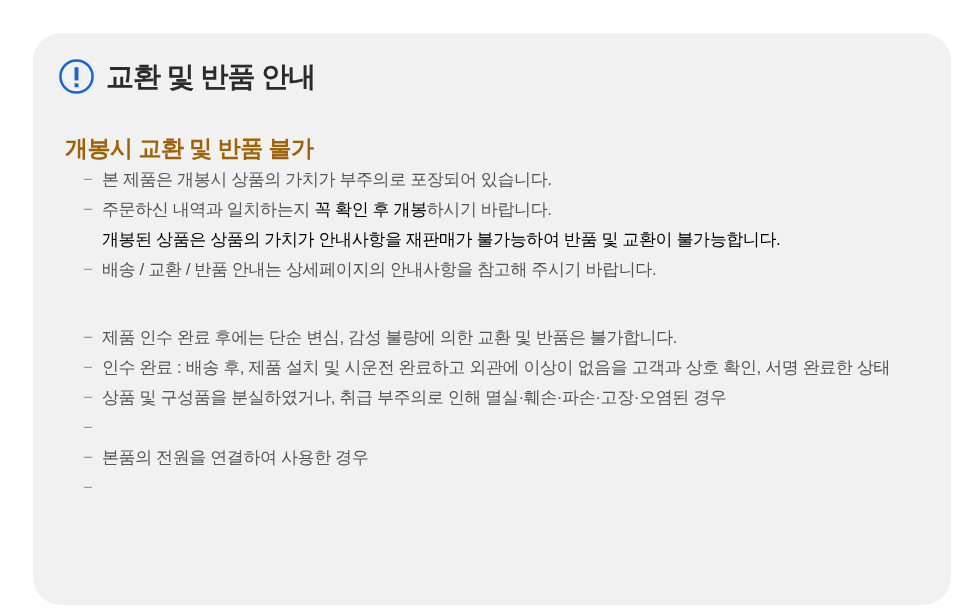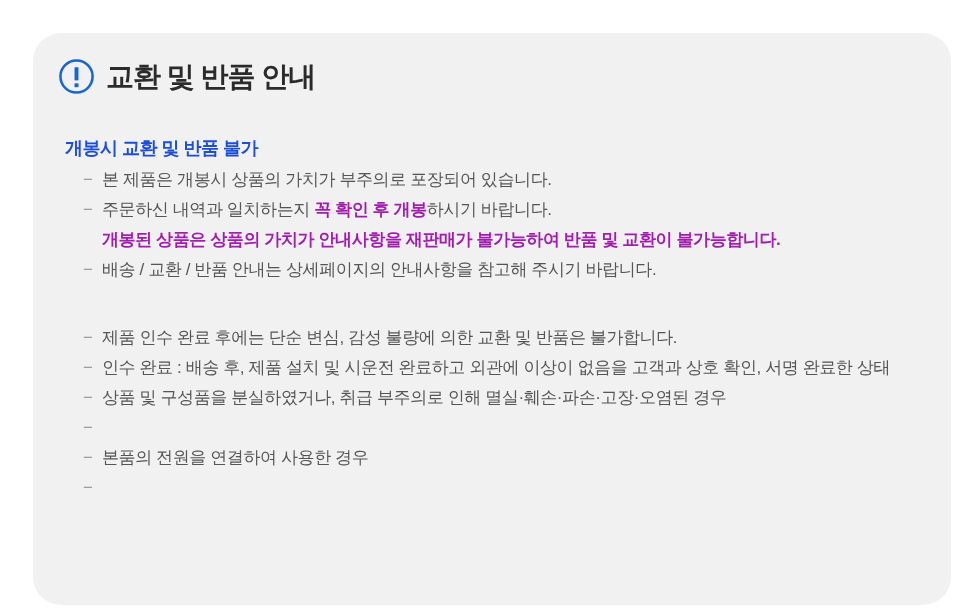--- a/index.html
+++ b/index.html
@@ -20,32 +20,32 @@
   }
   .title-icon { width:37px; height:37px; flex:none; display:block; }
   .page-title {
     font-size:28px; font-weight:bold; color:#2b2b2b;
     letter-spacing:-1px; line-height:37px; white-space:nowrap;
   }
 
   .section { margin-top:38px; }
   .section-heading {
     margin-left:32px; margin-bottom:2px;
-    font-size:18px; font-weight:bold; color:#1d4ed8;
+    font-size:23px; font-weight:bold; color:#a16207;
     line-height:30px; letter-spacing:-0.5px; white-space:nowrap;
   }
   .row {
     display:flex; padding-left:50px;
     font-size:17px; color:#555555;
     line-height:30px; letter-spacing:-0.4px; white-space:nowrap;
   }
   .dash { width:19px; flex:none; color:#9a9a9a; }
   .dash.blank { visibility:hidden; }
   .txt { flex:none; }
-  .red-bold { color:#a21caf; font-weight:bold; }
+  .red-bold { color:#000000; font-weight:normal; }
 </style>
 </head>
 <body>
 
 <div class="card">
 
   <div class="title-row">
     <svg class="title-icon" viewBox="0 0 38 38" xmlns="http://www.w3.org/2000/svg">
       <circle cx="19" cy="19" r="16.5" fill="none" stroke="#1565d8" stroke-width="2.6"></circle>
       <rect x="17" y="9.5" width="4" height="13.5" fill="#1565d8"></rect>

